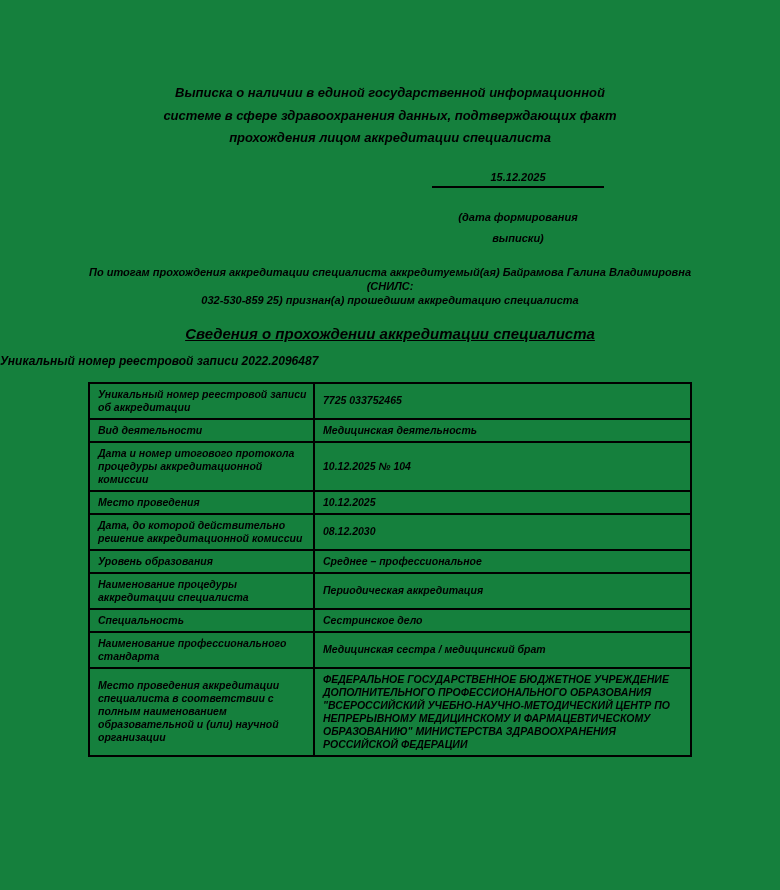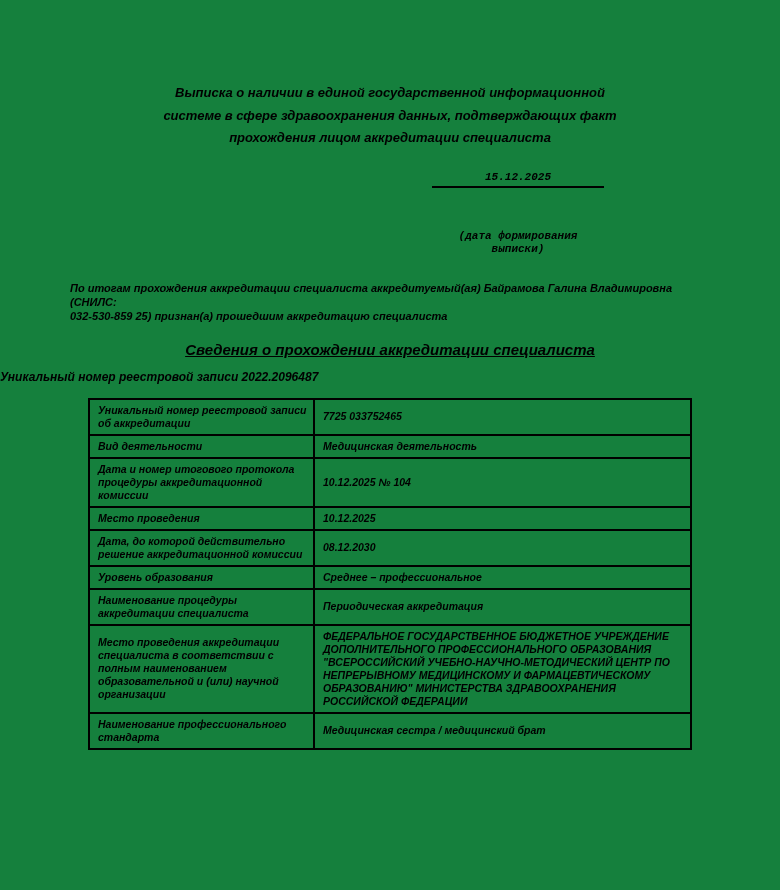--- a/index.html
+++ b/index.html
@@ -25,38 +25,36 @@
     font-size: 13px;
     line-height: 22.5px;
     white-space: pre-line;
   }
   .date-block {
     width: 172px;
     margin-left: 432px;
     margin-top: 21px;
     text-align: center;
     font-size: 11px;
-    font-family: Liberation Mono, monospace;
   }
   .date-value {
     display: block;
     padding-bottom: 2px;
     border-bottom: 2px solid #000000;
     line-height: 13px;
   }
   .date-caption {
     display: block;
-    padding-top: 6px;
-    line-height: 13px;
-    margin-top: 36px;
+    padding-top: 19px;
+    line-height: 21px;
   }
   .intro {
-    margin: 25px auto 0 auto;
+    margin: 16px auto 0 auto;
     width: 640px;
-    text-align: left;
+    text-align: center;
     font-size: 11px;
     line-height: 14px;
     white-space: pre-line;
   }
   .section-heading {
     margin-top: 20px;
     text-align: center;
     font-size: 15px;
     line-height: 14px;
     text-decoration: underline;
@@ -135,28 +133,32 @@
       </tr>
       <tr>
         <td class="cell-label">Уровень образования</td>
         <td class="cell-value">Среднее – профессиональное</td>
       </tr>
       <tr>
         <td class="cell-label">Наименование процедуры аккредитации специалиста</td>
         <td class="cell-value">Периодическая аккредитация</td>
       </tr>
       <tr>
+        <td class="cell-label">Специальность</td>
+        <td class="cell-value">Сестринское дело</td>
+      </tr>
+      <tr>
+        <td class="cell-label">Наименование профессионального стандарта</td>
+        <td class="cell-value">Медицинская сестра / медицинский брат</td>
+      </tr>
+      <tr>
         <td class="cell-label">Место проведения аккредитации специалиста в соответствии с полным наименованием образовательной и (или) научной организации</td>
         <td class="cell-value">ФЕДЕРАЛЬНОЕ ГОСУДАРСТВЕННОЕ БЮДЖЕТНОЕ УЧРЕЖДЕНИЕ
 ДОПОЛНИТЕЛЬНОГО ПРОФЕССИОНАЛЬНОГО ОБРАЗОВАНИЯ
 "ВСЕРОССИЙСКИЙ УЧЕБНО-НАУЧНО-МЕТОДИЧЕСКИЙ ЦЕНТР ПО
 НЕПРЕРЫВНОМУ МЕДИЦИНСКОМУ И ФАРМАЦЕВТИЧЕСКОМУ
 ОБРАЗОВАНИЮ" МИНИСТЕРСТВА ЗДРАВООХРАНЕНИЯ
 РОССИЙСКОЙ ФЕДЕРАЦИИ</td>
       </tr>
-      <tr>
-        <td class="cell-label">Наименование профессионального стандарта</td>
-        <td class="cell-value">Медицинская сестра / медицинский брат</td>
-      </tr>
     </tbody>
   </table>
 
 </div>
 
 </body></html>

